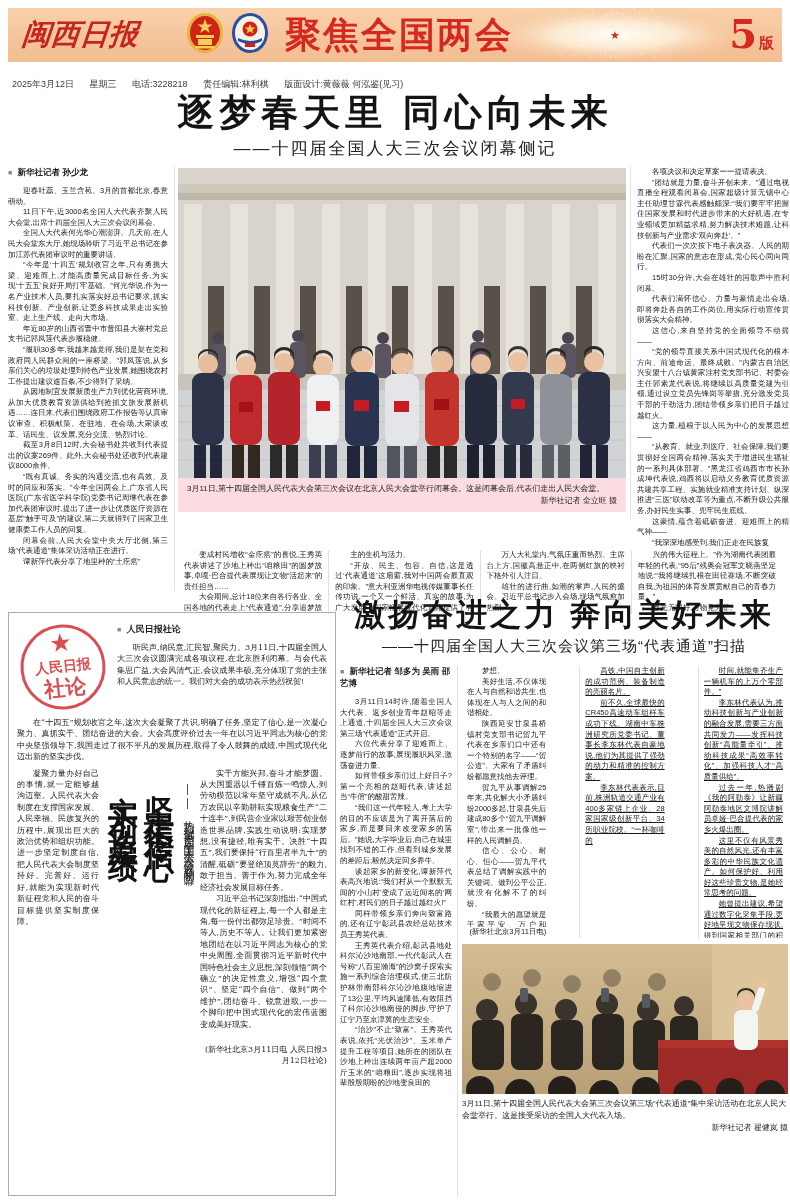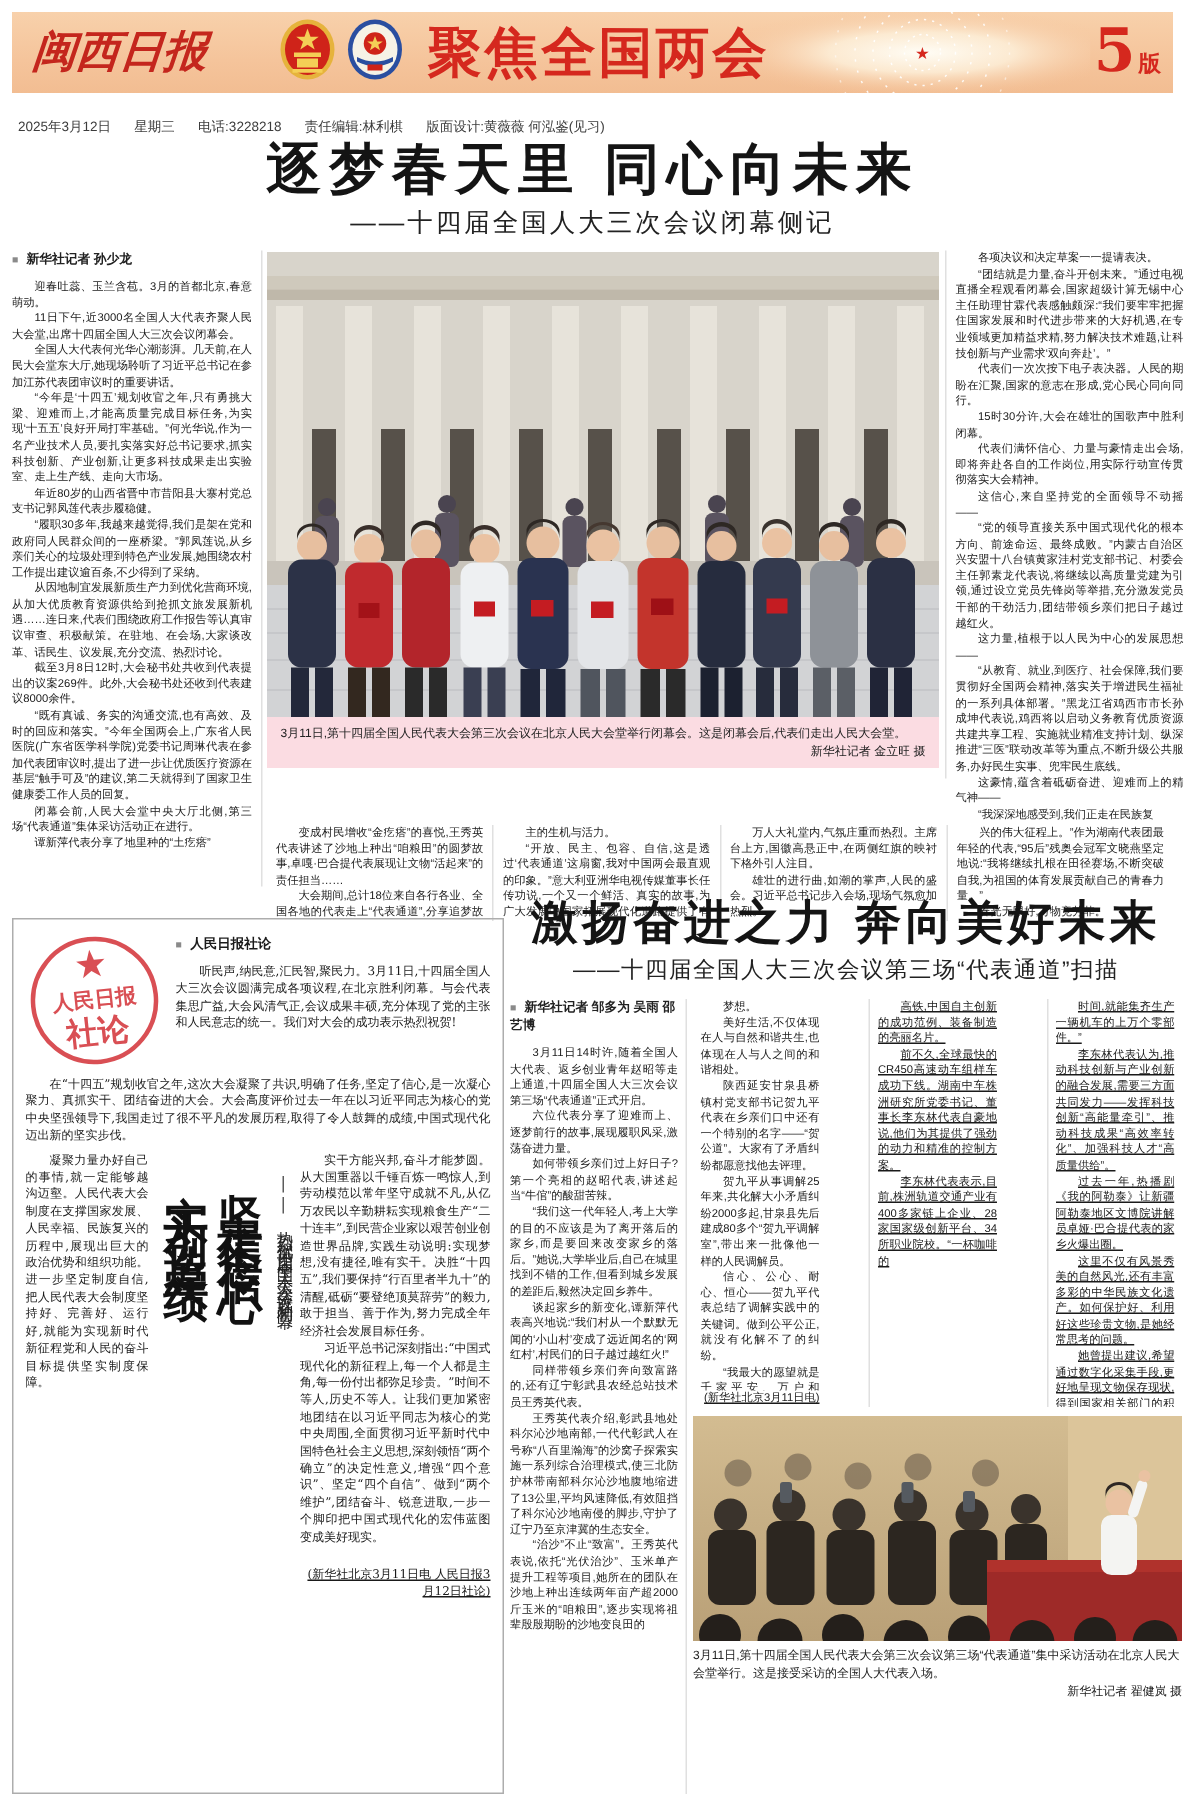--- a/index.html
+++ b/index.html
@@ -32,21 +32,21 @@
   .byline .sq{color:#8a8a8a;font-size:7px;margin-right:3px;}
   .a1-left{position:absolute;left:8px;top:167px;width:160px;height:424px;border-right:1px solid #e0e0e0;padding-right:6px;}
   .a1-right{position:absolute;left:630px;top:167px;width:152px;height:352px;border-left:1px solid #e0e0e0;padding-left:6px;}
   .photo1{position:absolute;left:178px;top:168px;width:448px;height:310px;overflow:hidden;}
   .caption1{position:absolute;left:178px;top:478px;width:448px;background:#fbdce2;
     padding:5px 9px;font-size:8px;line-height:12px;color:#222;box-sizing:border-box;}
   .caption1 .credit{text-align:right;}
   .a1-band{position:absolute;left:178px;top:550px;width:604px;height:64px;display:flex;}
   .a1-band .bcol{flex:1;padding:0 6px;overflow:hidden;}
   .a1-band .bcol + .bcol{border-left:1px solid #e0e0e0;}
-  .ending{font-size:7.5px;line-height:10.6px;text-align:right;color:#1a1a1a;text-decoration:underline;}
+  .ending{font-size:7.5px;line-height:10.6px;text-align:right;color:#1a1a1a;}
   
   .ed-box{position:absolute;left:8px;top:612px;width:328px;height:584px;border:1px solid #adadad;
     box-sizing:border-box;padding:8px;font-family:"DejaVu Serif",serif;}
   .ed-box .txt{font-size:8px;line-height:11.4px;}
   .ed-top{display:flex;gap:8px;}
   .ed-top-right{flex:1;min-width:0;}
   .ed-label{font-family:"Liberation Sans",sans-serif;font-size:9px;font-weight:bold;margin:2px 0 6px 0;}
   .ed-label .sq{color:#8a8a8a;font-size:7px;margin-right:3px;}
   .ed-bottom{display:flex;margin-top:5px;height:382px;}
   .ed-colA{width:82px;overflow:hidden;}

